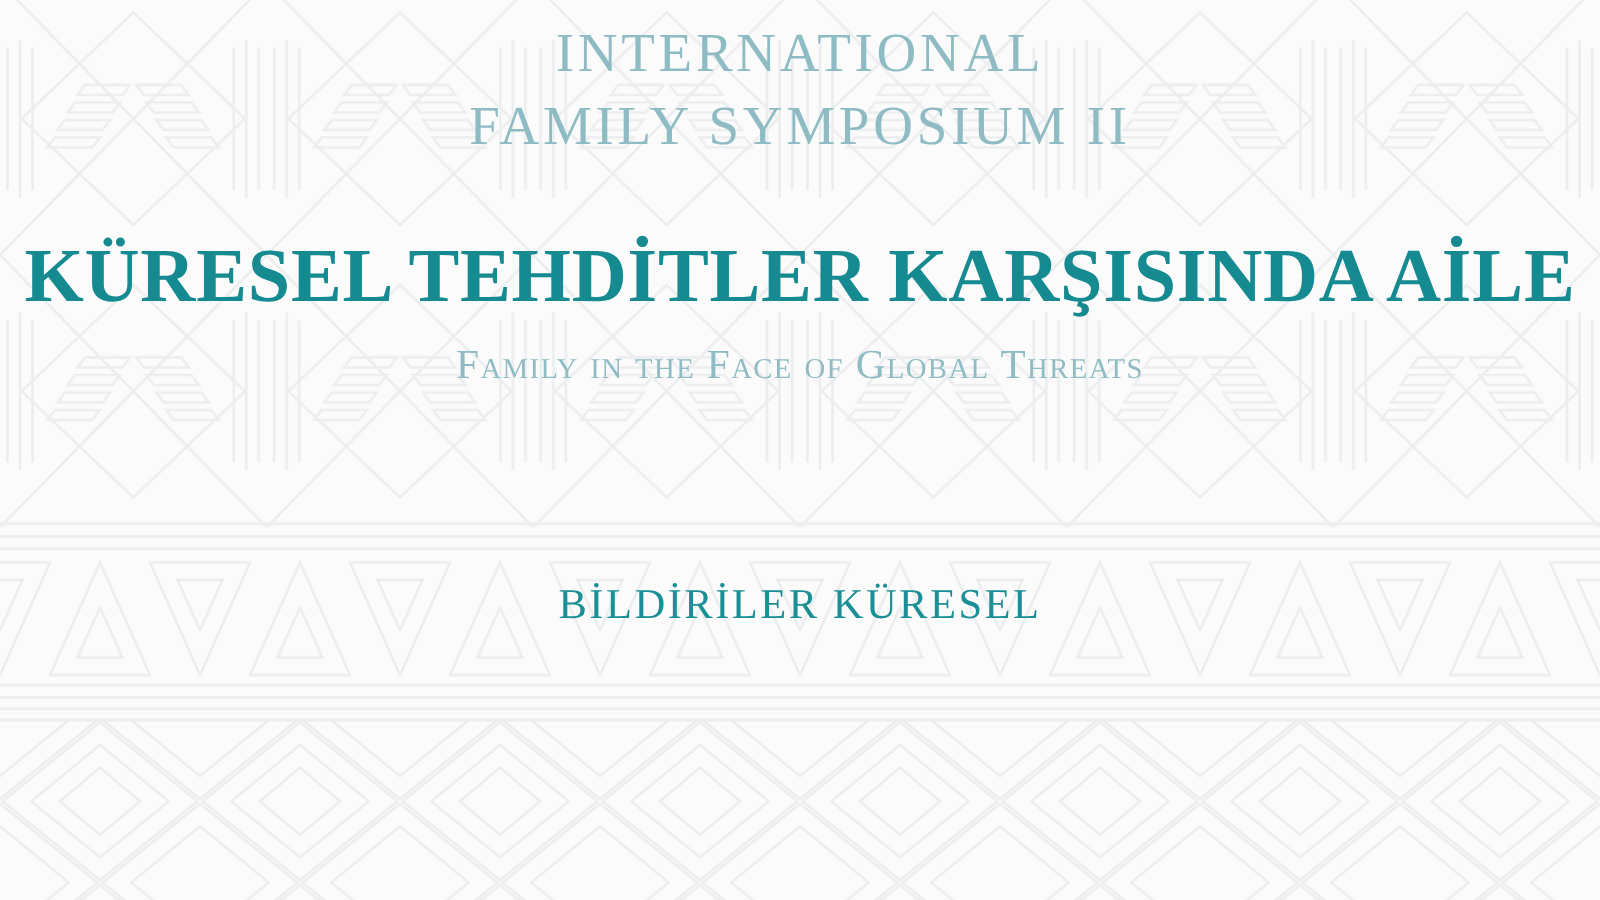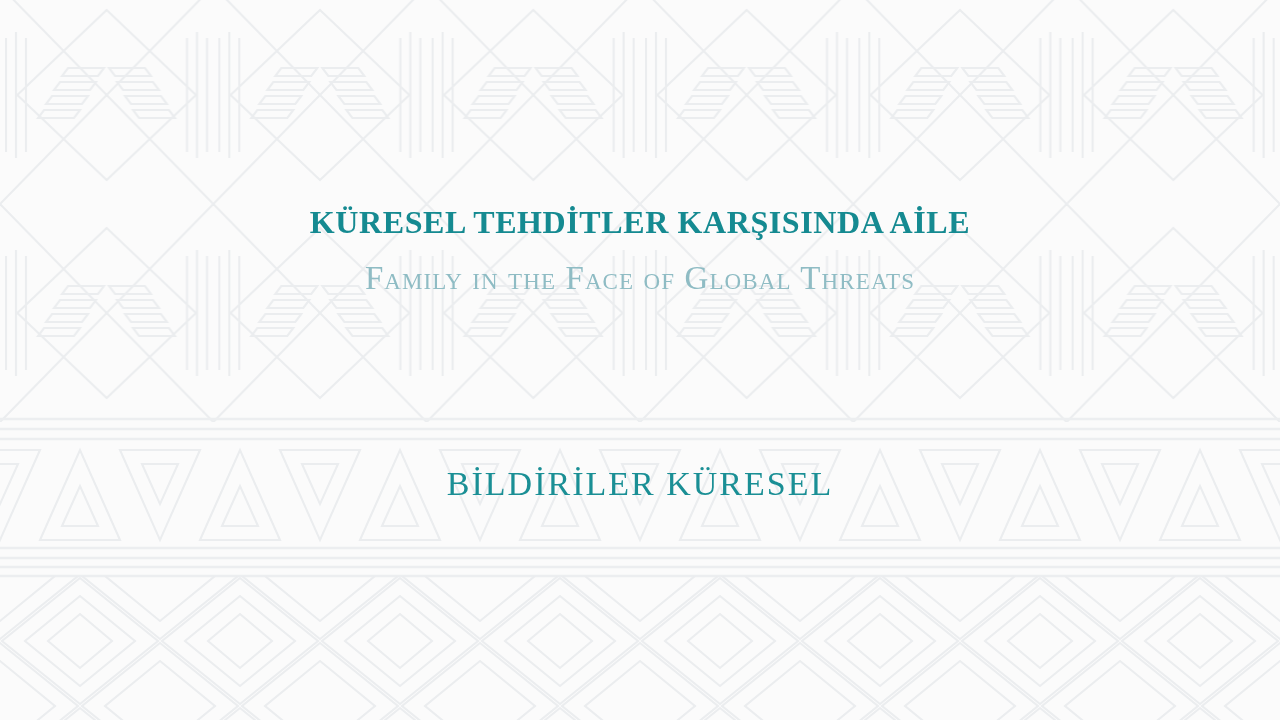--- a/index.html
+++ b/index.html
@@ -68,30 +68,30 @@
     color: #8fbcc4;
     letter-spacing: 3.0px;
     white-space: nowrap;
   }
 
   #theme-block {
     top: 192px;
   }
   #theme-tr {
     display: block;
-    font-size: 32px;
+    font-size: 61px;
     line-height: 60px;
     font-weight: 700;
     color: #158a91;
     letter-spacing: 0.6px;
     white-space: nowrap;
   }
   #theme-en {
     display: block;
-    margin-top: 6px;
+    margin-top: 20px;
     font-size: 33px;
     line-height: 40px;
     font-weight: 400;
     font-variant: small-caps;
     color: #8fbcc4;
     letter-spacing: 1.1px;
     white-space: nowrap;
   }
 
   #publication-type {
@@ -202,20 +202,24 @@
             <path d="M160,-45 L215,0 L160,45 L105,0 Z"></path>
             <path d="M0,85 L55,130 L0,175 L-55,130 Z"></path>
             <path d="M160,85 L215,130 L160,175 L105,130 Z"></path>
           </g>
         </pattern>
       </defs>
       <rect x="0" y="0" width="1280" height="150" fill="url(#diaCell)"></rect>
     </svg>
   </div>
 
+  <div class="text-layer" id="event-header">
+    <span class="event-line">INTERNATIONAL</span>
+    <span class="event-line">FAMILY SYMPOSIUM II</span>
+  </div>
 
   <div class="text-layer" id="theme-block">
     <span id="theme-tr">KÜRESEL TEHDİTLER KARŞISINDA AİLE</span>
     <span id="theme-en">Family in the Face of Global Threats</span>
   </div>
 
   <div class="text-layer" id="publication-type">
     <span id="publication-type-label">BİLDİRİLER KÜRESEL</span>
   </div>
 

